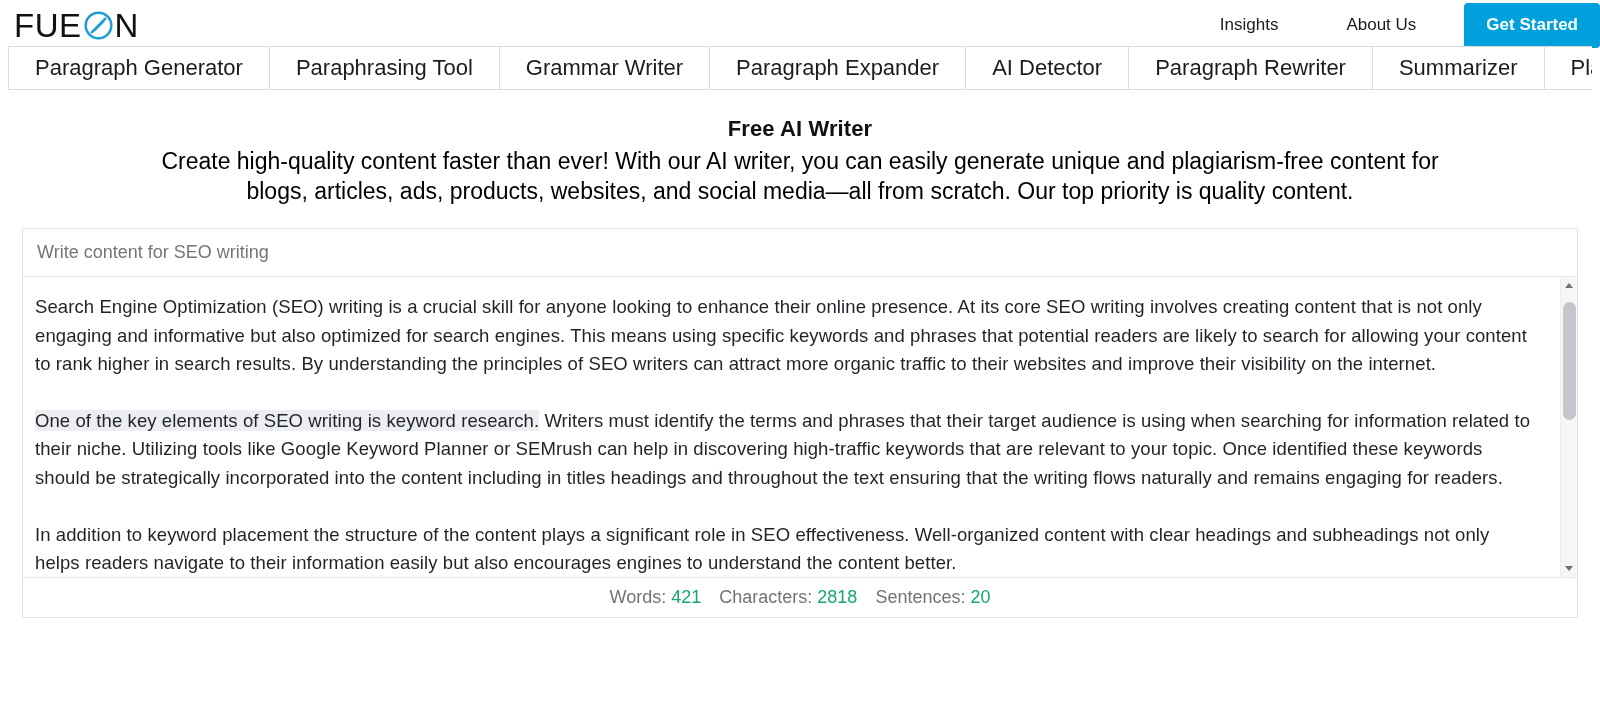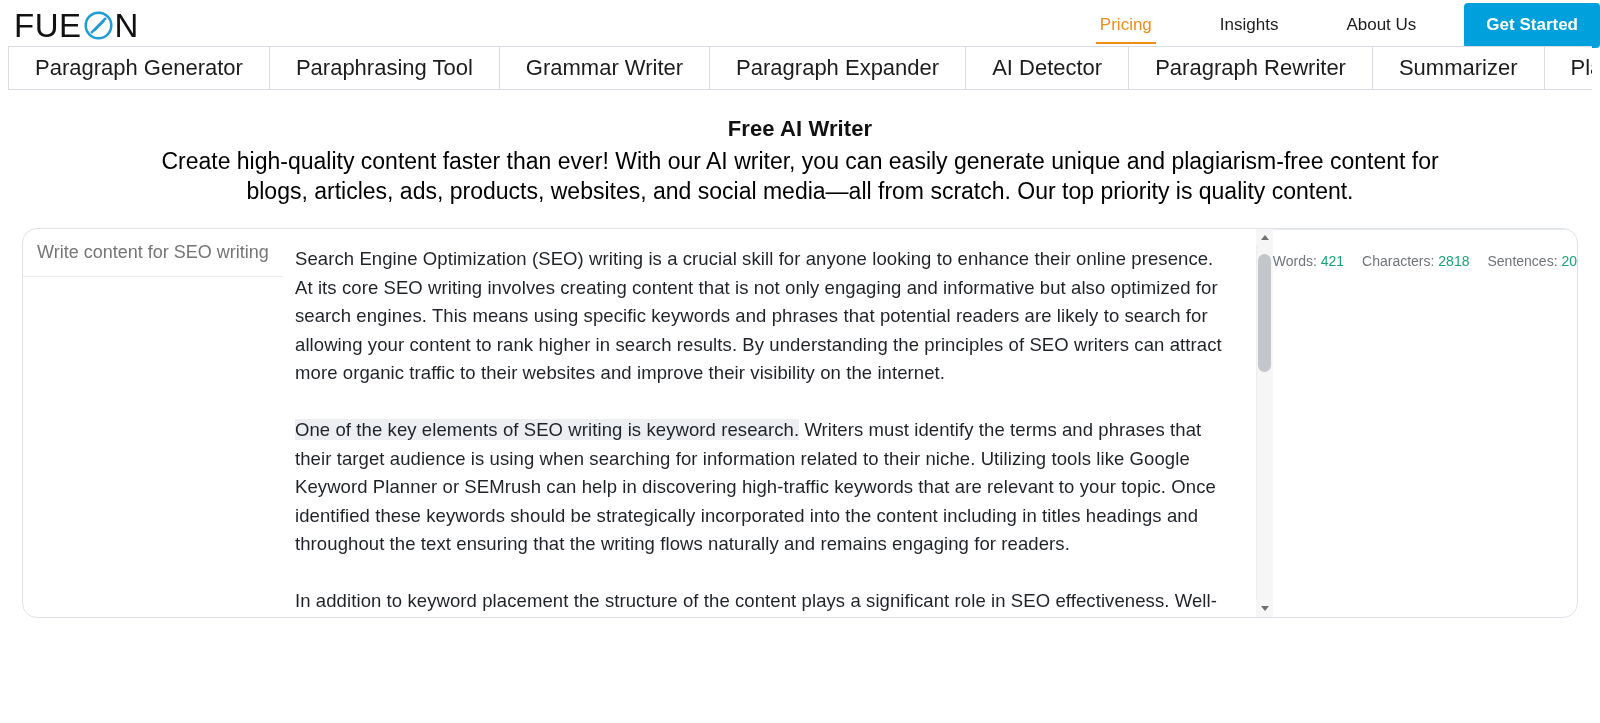--- a/index.html
+++ b/index.html
@@ -121,25 +121,25 @@
     color: #000000;
     margin: 4px auto 0 auto;
     max-width: 1290px;
     font-weight: 400;
   }
 
   
   .card {
     margin: 22px 22px 0 22px;
     border: 1px solid #dfe2e6;
-    border-radius: 15px;
+    border-radius: 1px;
     background: #ffffff;
     height: 390px;
     display: flex;
-    flex-direction: row;
+    flex-direction: column;
     overflow: hidden;
   }
   .card-title-row {
     height: 48px;
     display: flex;
     align-items: center;
     padding: 0 12px;
     border-bottom: 1px solid #e7eaee;
     flex: 0 0 auto;
   }
@@ -209,25 +209,25 @@
     background: #c3c6ca;
     border-radius: 7px;
     cursor: pointer;
   }
 
   
   .stats {
     height: 40px;
     border-top: 1px solid #e7eaee;
     display: flex;
-    align-items: flex-end;
+    align-items: center;
     justify-content: center;
     gap: 18px;
     flex: 0 0 auto;
-    font-size: 14px;
+    font-size: 18px;
     color: #6f7479;
   }
   .stat .num { color: #17a673; }
 
   
   .card-foot {
     height: 58px;
     display: flex;
     align-items: center;
     padding: 0 18px 0 22px;
@@ -245,21 +245,20 @@
       <svg width="31" height="31" viewBox="0 0 32 32">
         <circle cx="16" cy="16" r="13.2" fill="none" stroke="#1f9bd8" stroke-width="2.6"></circle>
         <path d="M9 23 L23 9" stroke="#1f9bd8" stroke-width="2.6" stroke-linecap="round"></path>
         <path d="M9.4 22.6 L21.6 10.4 L23 9 L21.8 12.6 L12.8 21.6 Z" fill="#1f9bd8" opacity="0.95"></path>
       </svg>
     </span>
     <span>N</span>
   </div>
 
   <div class="nav-right">
-    <a class="nav-link active" href="#">Pricing</a>
     <a class="nav-link" href="#">Insights</a>
     <a class="nav-link" href="#">About Us</a>
     <button class="cta-btn">Get Started</button>
   </div>
 </div>
 
 <div class="tabstrip">
   <div class="tab">Paragraph Generator</div>
   <div class="tab">Paraphrasing Tool</div>
   <div class="tab">Grammar Writer</div>

